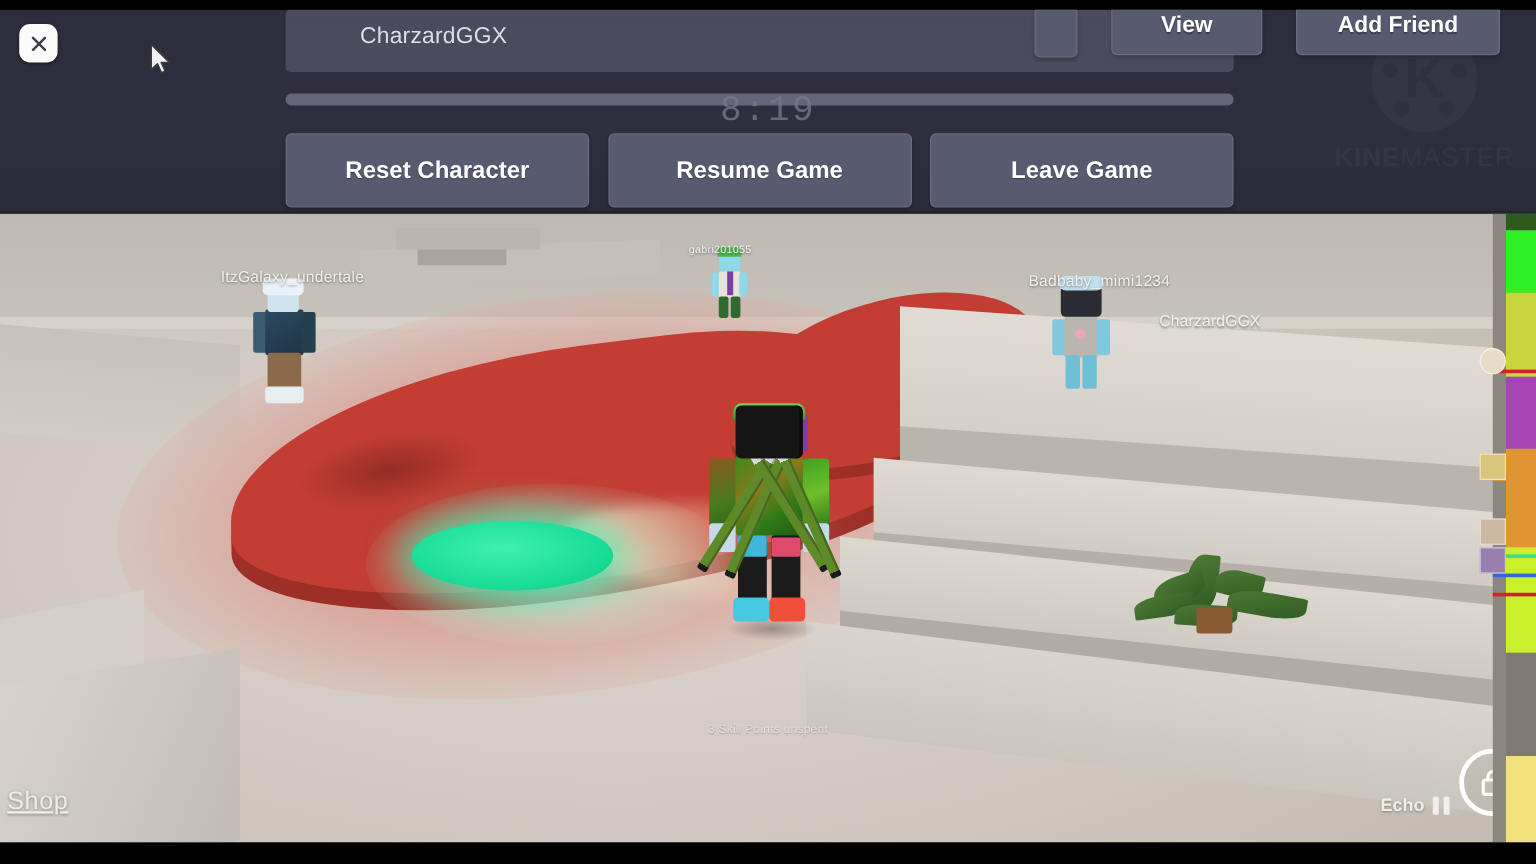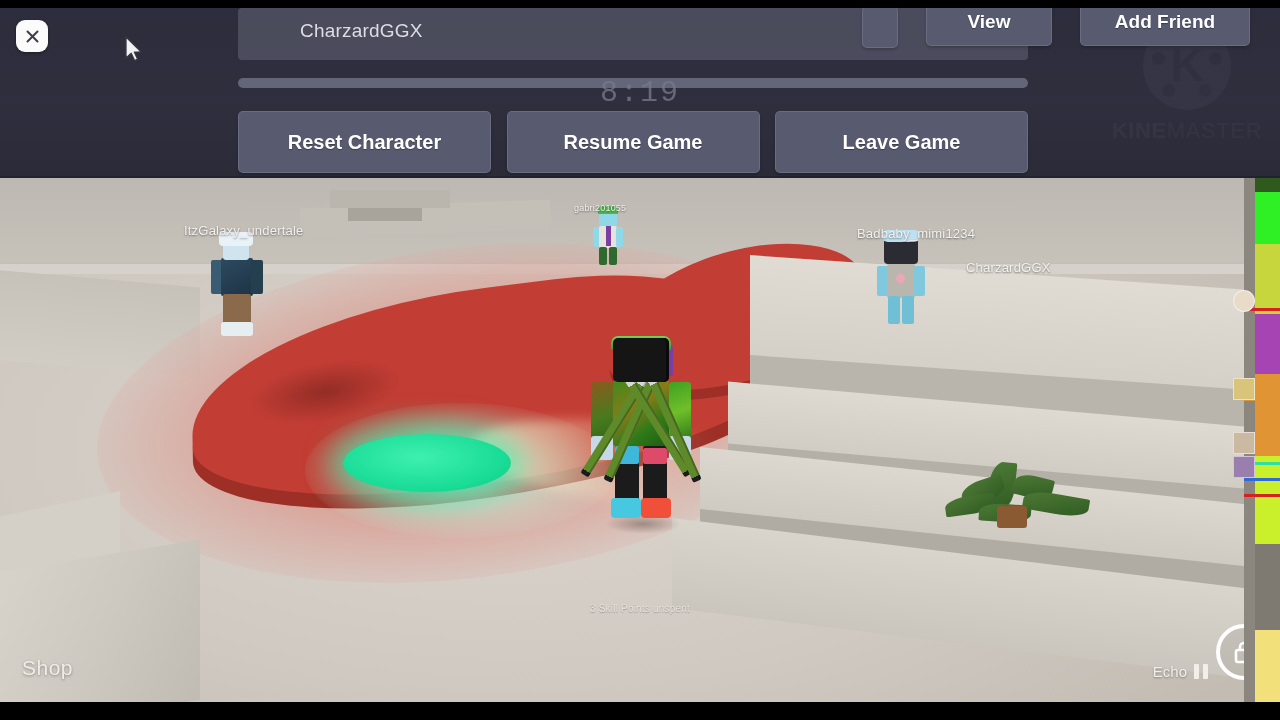--- a/index.html
+++ b/index.html
@@ -285,40 +285,41 @@
     letter-spacing: .2px;
   }
 
   
   #shop-hud {
     position: absolute; left: 2px; bottom: 22px; z-index: 25;
   }
   #shop-label {
     color: #f0ece6; font-size: 21px; letter-spacing: .5px;
     text-shadow: 0 1px 3px rgba(0,0,0,.35);
-    margin-left: 20px;
+    margin-left: 4px;
+    text-decoration: underline;
   }
   #shop-row { display: flex; align-items: center; gap: 10px; margin-top: 2px; }
   #currency-icon {
     width: 44px; height: 44px; border-radius: 11px;
     background: linear-gradient(#f7f5f1, #e8e4dc);
     box-shadow: 0 1px 3px rgba(0,0,0,.25);
     position: relative;
   }
   #currency-amount {
     color: #f4f1ec; font-size: 28px; letter-spacing: 1px;
     text-shadow: 0 1px 3px rgba(0,0,0,.3);
   }
 
   
   #echo-hud {
     position: absolute; right: 72px; bottom: 22px; z-index: 25;
     display: flex; align-items: center; gap: 7px;
   }
-  #echo-label { color: #f2efea; font-size: 15px; text-shadow: 0 1px 2px rgba(0,0,0,.35); }
+  #echo-label { color: #f2efea; font-size: 15px; text-shadow: 0 1px 2px rgba(0,0,0,.35); font-weight: bold; }
   #echo-pause { display: flex; gap: 4px; }
   #echo-pause i { display: block; width: 5px; height: 15px; background: #f2efea; border-radius: 1px; }
 
   
   #lock-button {
     position: absolute; right: 8px; bottom: 22px; z-index: 40;
     width: 56px; height: 56px; border-radius: 50%;
     border: 4px solid #ffffff;
     display: flex; align-items: center; justify-content: center;
     background: rgba(0,0,0,.06);

